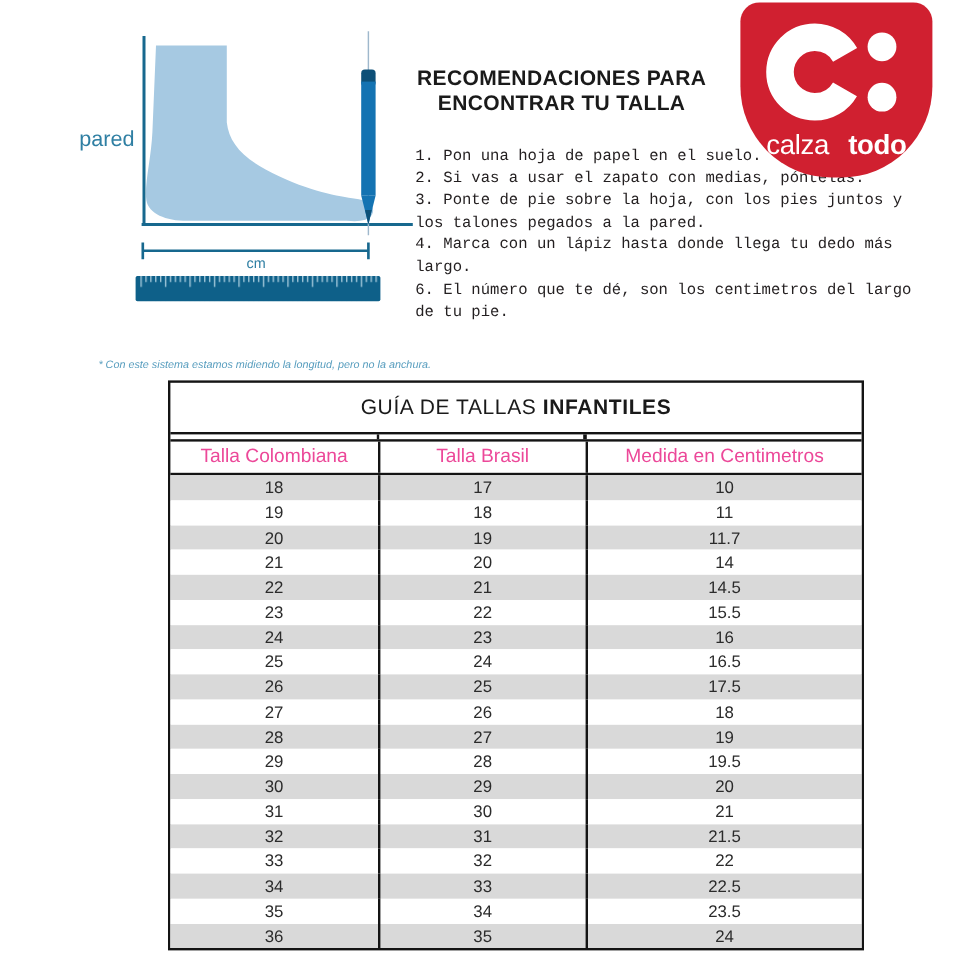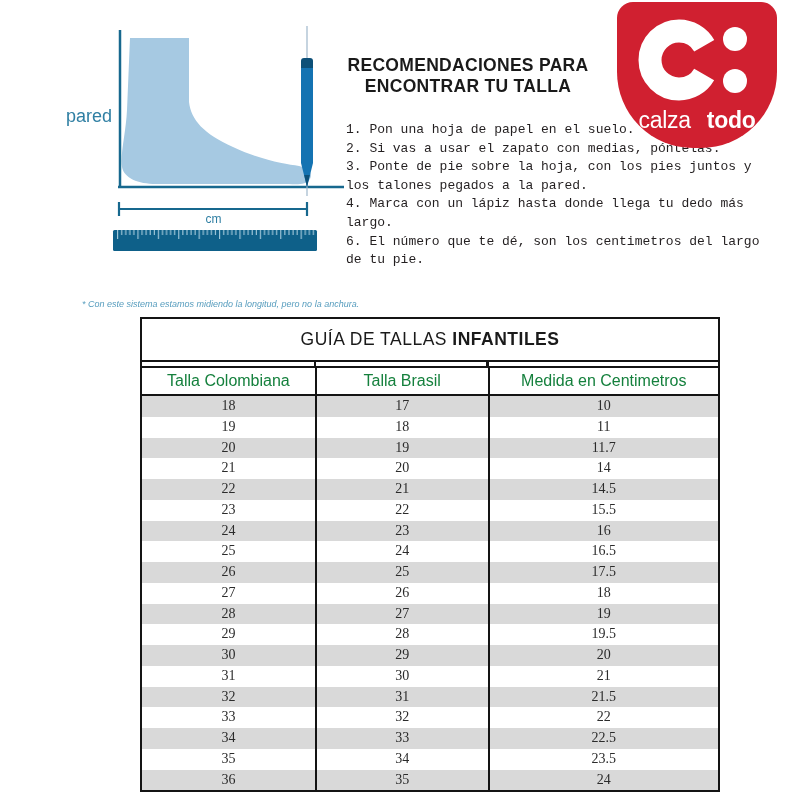--- a/index.html
+++ b/index.html
@@ -25,25 +25,25 @@
   .brand b{font-weight:bold;padding-left:16px;}
   
   .size-table{position:absolute;left:112px;top:317px;width:580px;border:2.5px solid #141414;box-sizing:border-box;background:#fff;margin-left:28px;}
   .st-title{height:41px;line-height:41px;text-align:center;font-size:17.5px;letter-spacing:.5px;color:#1A1A1A;border-bottom:2.5px solid #141414;}
   .st-title b{font-weight:bold;}
   .st-gap{height:4px;border-bottom:2.5px solid #141414;position:relative;}
   .st-gap::before,.st-gap::after{content:'';position:absolute;top:0;bottom:0;width:2.5px;background:#141414;}
   .st-gap::before{left:calc(30% - 1.25px);}
   .st-gap::after{left:calc(60% - 1.25px);}
   .st-header{display:grid;grid-template-columns:30% 30% 40%;border-bottom:2.5px solid #141414;}
-  .st-hcell{height:26px;line-height:26px;text-align:center;font-size:16px;color:#15803d;box-sizing:border-box;}
+  .st-hcell{height:26px;line-height:26px;text-align:center;font-size:16px;color:#ec4899;box-sizing:border-box;}
   .st-hcell + .st-hcell{border-left:2.5px solid #141414;}
   .st-row{display:grid;grid-template-columns:30% 30% 40%;background:#ffffff;}
   .st-row.alt{background:#D9D9D9;}
-  .st-cell{height:20.75px;line-height:20.75px;text-align:center;font-size:14px;color:#2b2b2b;box-sizing:border-box;font-family:Liberation Serif, serif;}
+  .st-cell{height:20.75px;line-height:20.75px;text-align:center;font-size:14px;color:#2b2b2b;box-sizing:border-box;}
   .st-cell + .st-cell{border-left:2.5px solid #141414;}
 </style>
 </head>
 <body>
 
 <div class="diagram">
   <svg width="292" height="268" viewBox="0 0 292 268">
     <defs>
       <pattern id="rticks" x="59" y="210" width="20.4" height="21" patternUnits="userSpaceOnUse">
         <g stroke="#A8CCDD" stroke-width="1.1">

